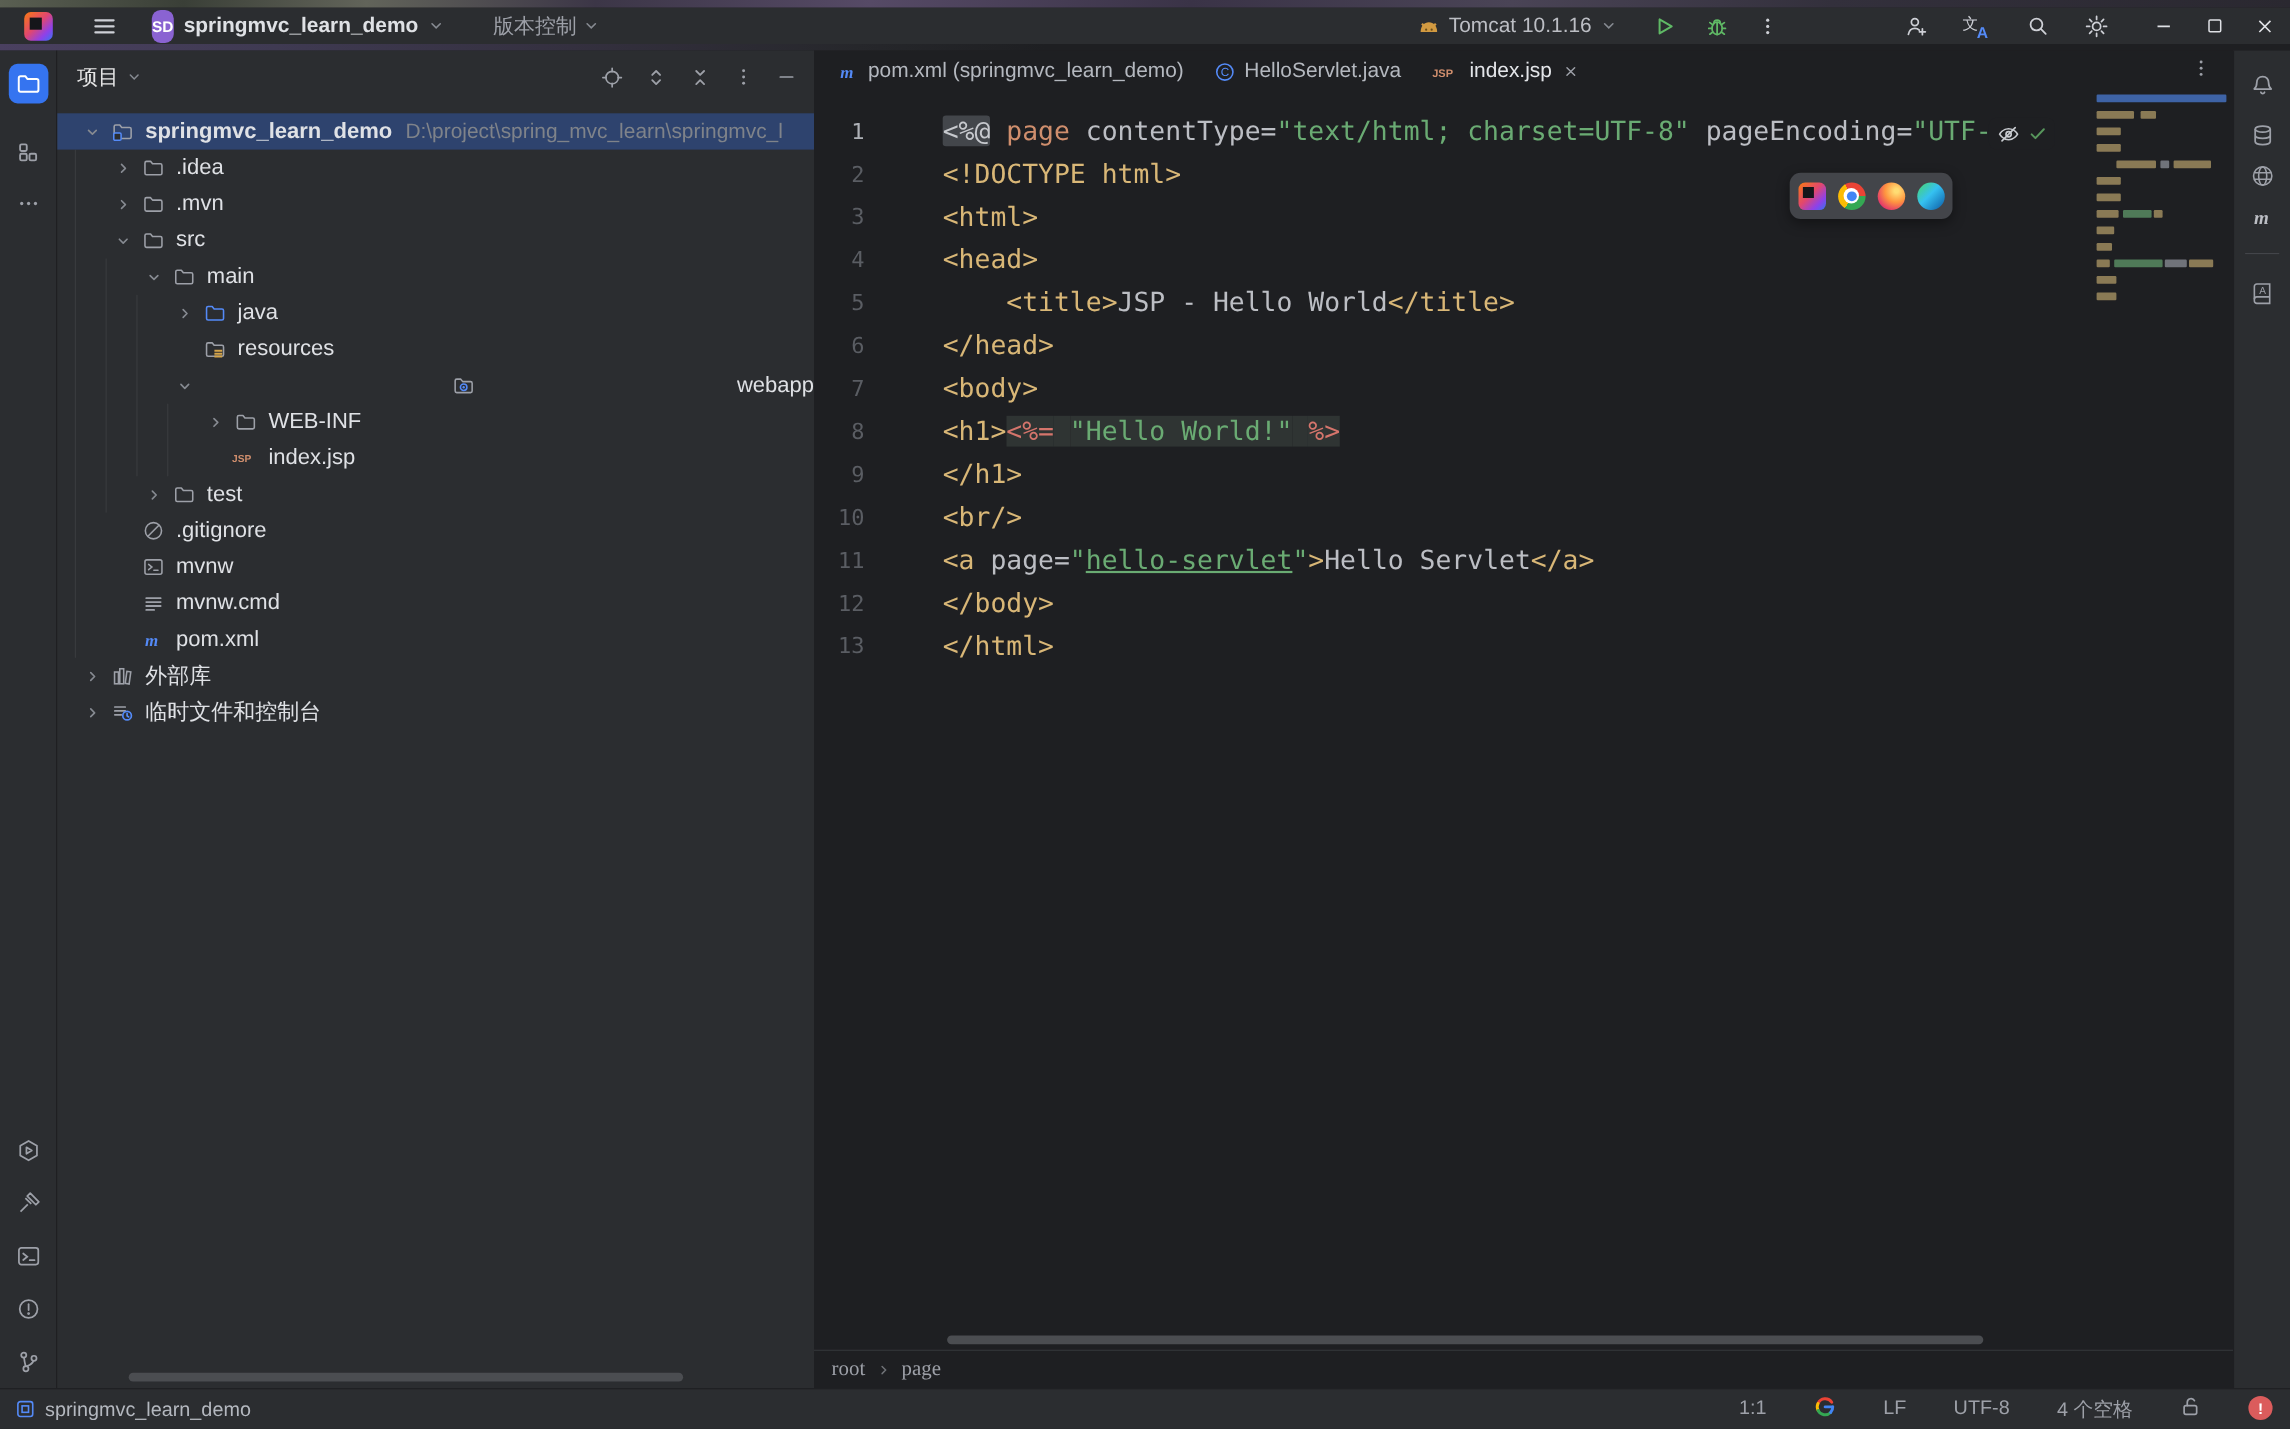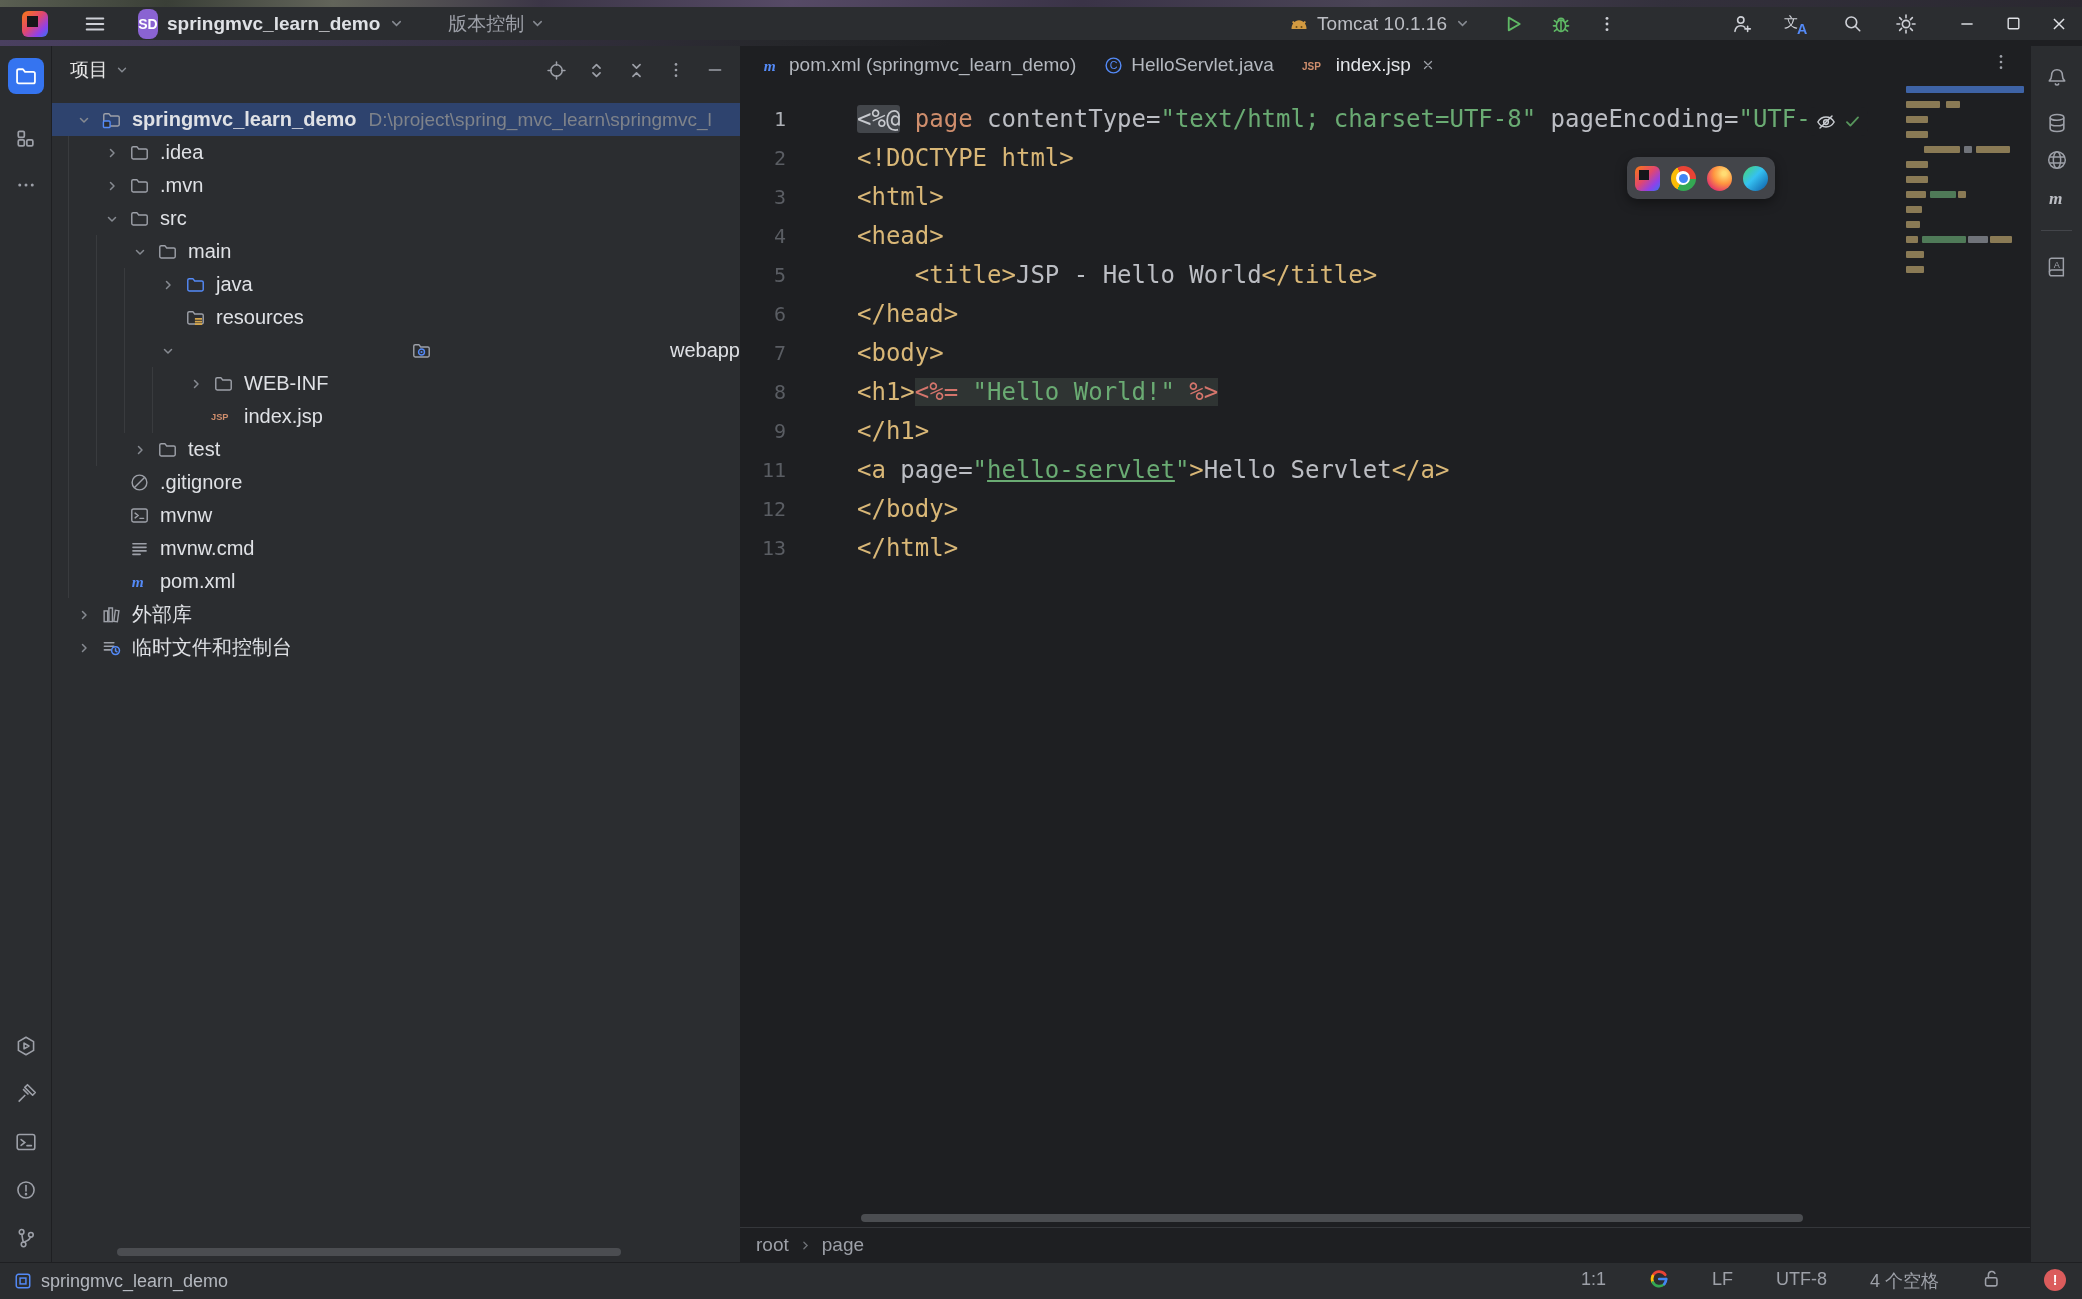--- a/index.html
+++ b/index.html
@@ -89,21 +89,21 @@
   #chrome-icon::before { content:""; position:absolute; left:5.5px; top:5.5px; width:14px; height:14px; border-radius:50%; background:#fff; }
   #chrome-icon::after { content:""; position:absolute; left:8px; top:8px; width:9px; height:9px; border-radius:50%; background:#4285f4; }
   #firefox-icon { border-radius:50%; background:radial-gradient(circle at 68% 30%,#ffdc73 8%,#ff9640 42%,#e2356b 78%,#b5007f 100%); }
   #edge-icon { border-radius:50%; background:linear-gradient(135deg,#49d668 0%,#35c1f1 45%,#0c59a4 100%); }
 
   #minimap { position:absolute; left:1166px; top:40px; width:120px; height:250px; }
   .mm-seg { position:absolute; height:7px; border-radius:1px; }
   #editor-hscroll { position:absolute; left:121px; top:1168px; width:942px; height:8px; background:#4b4d51; border-radius:4px; cursor:pointer; }
 
   #breadcrumb-bar { position:absolute; left:740px; top:1227px; width:1290px; height:35px; background:#1e1f22;
-    border-top:1px solid #35373b; display:flex; align-items:center; padding-left:16px; gap:10px; font-size:19px; color:#9da0a8; }
+    border-top:1px solid #35373b; display:flex; align-items:center; padding-left:16px; gap:10px; font-size:19px; color:#9da0a8;font-family:Liberation Serif, serif; }
   .bc-sep { color:#6f7277; }
   .bc-item { cursor:pointer; }
 
   
   #statusbar { position:absolute; left:0; top:1262px; width:100%; height:37px; background:#2b2d30;
     border-top:1px solid #1e1f22; display:flex; align-items:center; padding:0 16px 0 14px; font-size:18px; color:#9da0a8; }
   #sb-left { display:flex; align-items:center; gap:9px; cursor:pointer; color:#b4b8bf; }
   #sb-right { margin-left:auto; display:flex; align-items:flex-start; gap:43px; }
   .sb-item { cursor:pointer; }
   #sb-error-badge { width:22px; height:22px; border-radius:50%; background:#db5c5c; color:#fff; font-weight:bold;
@@ -626,20 +626,21 @@
     <div id="code">
         <div class="cl cur"><span class="ln">1</span><span class="ct"><span class="sg-chip">&lt;%@</span><span class="sg-plain"> </span><span class="sg-kw">page</span><span class="sg-plain"> contentType=</span><span class="sg-str">"text/html; charset=UTF-8"</span><span class="sg-plain"> pageEncoding=</span><span class="sg-str">"UTF-8</span></span></div>
         <div class="cl"><span class="ln">2</span><span class="ct"><span class="sg-tag">&lt;!DOCTYPE html&gt;</span></span></div>
         <div class="cl"><span class="ln">3</span><span class="ct"><span class="sg-tag">&lt;html&gt;</span></span></div>
         <div class="cl"><span class="ln">4</span><span class="ct"><span class="sg-tag">&lt;head&gt;</span></span></div>
         <div class="cl"><span class="ln">5</span><span class="ct"><span class="sg-plain">    </span><span class="sg-tag">&lt;title&gt;</span><span class="sg-plain">JSP - Hello World</span><span class="sg-tag">&lt;/title&gt;</span></span></div>
         <div class="cl"><span class="ln">6</span><span class="ct"><span class="sg-tag">&lt;/head&gt;</span></span></div>
         <div class="cl"><span class="ln">7</span><span class="ct"><span class="sg-tag">&lt;body&gt;</span></span></div>
         <div class="cl"><span class="ln">8</span><span class="ct"><span class="sg-tag">&lt;h1&gt;</span><span class="sg-jspd frag">&lt;%=</span><span class="sg-plain frag"> </span><span class="sg-str frag">"Hello World!"</span><span class="sg-plain frag"> </span><span class="sg-jspd frag">%&gt;</span></span></div>
         <div class="cl"><span class="ln">9</span><span class="ct"><span class="sg-tag">&lt;/h1&gt;</span></span></div>
+        <div class="cl"><span class="ln">10</span><span class="ct"><span class="sg-tag">&lt;br/&gt;</span></span></div>
         <div class="cl"><span class="ln">11</span><span class="ct"><span class="sg-tag">&lt;a</span><span class="sg-plain"> page=</span><span class="sg-str">"</span><span class="sg-link">hello-servlet</span><span class="sg-str">"</span><span class="sg-tag">&gt;</span><span class="sg-plain">Hello Servlet</span><span class="sg-tag">&lt;/a&gt;</span></span></div>
         <div class="cl"><span class="ln">12</span><span class="ct"><span class="sg-tag">&lt;/body&gt;</span></span></div>
         <div class="cl"><span class="ln">13</span><span class="ct"><span class="sg-tag">&lt;/html&gt;</span></span></div>
       </div>
 
     <div id="inspection-widget">
       <span>
         <svg width="20" height="20" viewBox="0 0 16 16" fill="none" stroke="#c9ccd1" stroke-width="1.2" stroke-linecap="round">
             <path d="M1.5 8s2.3-4 6.5-4 6.5 4 6.5 4-2.3 4-6.5 4S1.5 8 1.5 8z"></path>
             <circle cx="8" cy="8" r="1.9"></circle>

